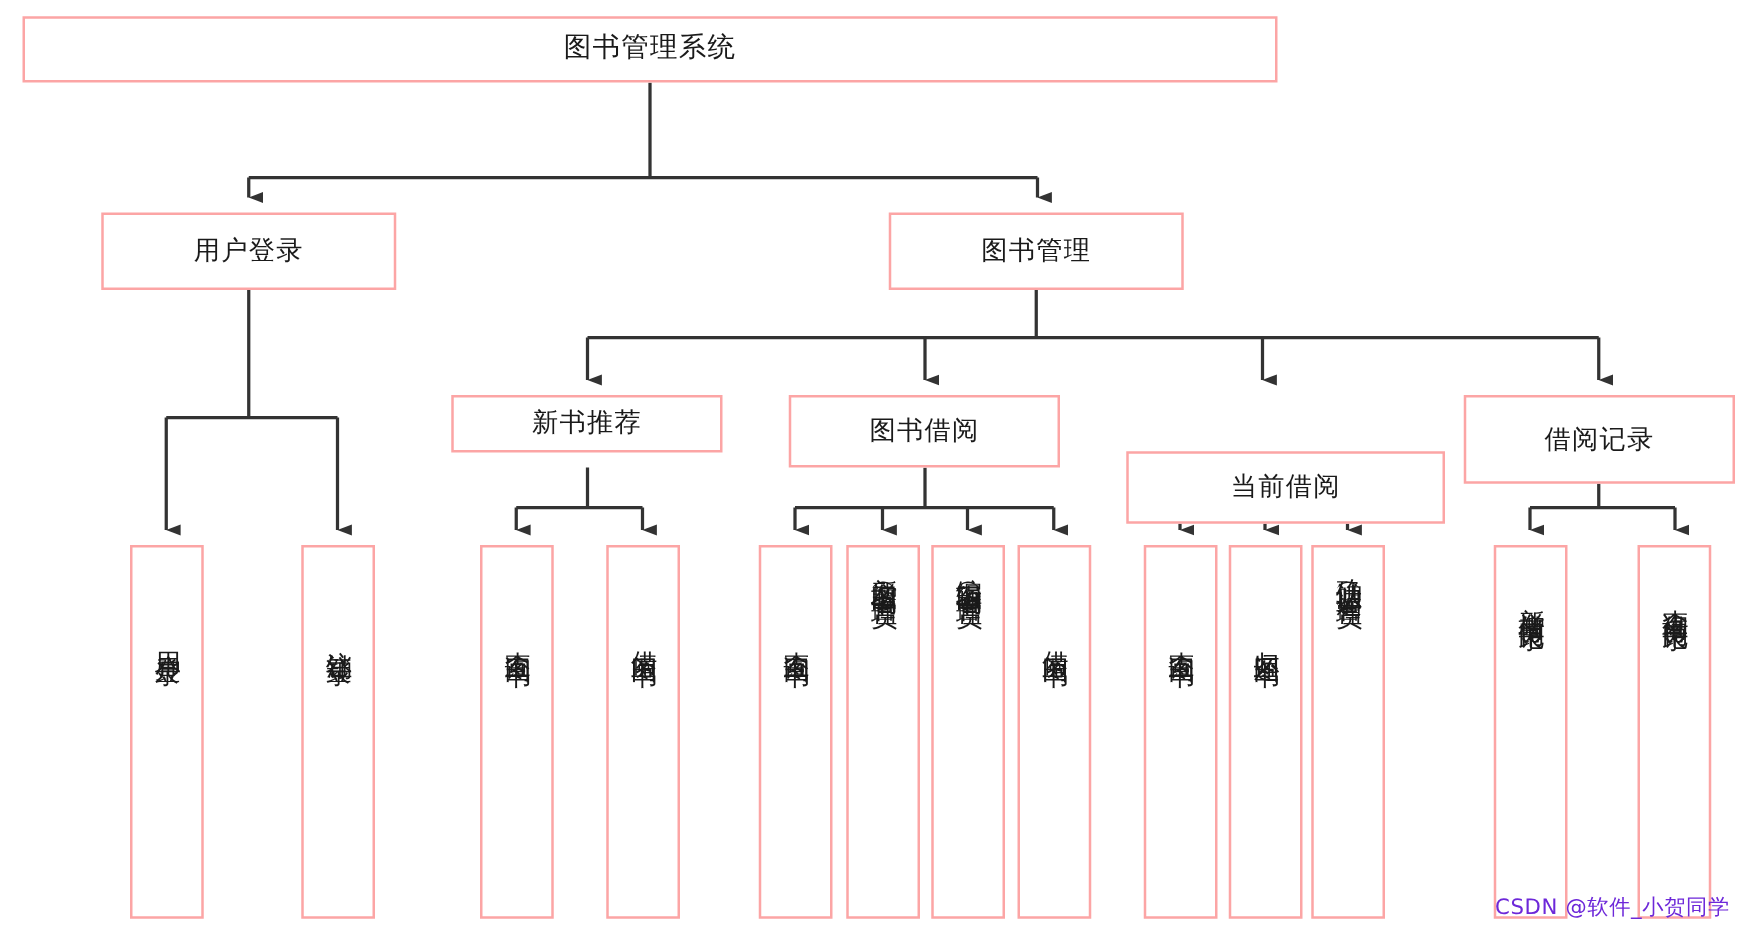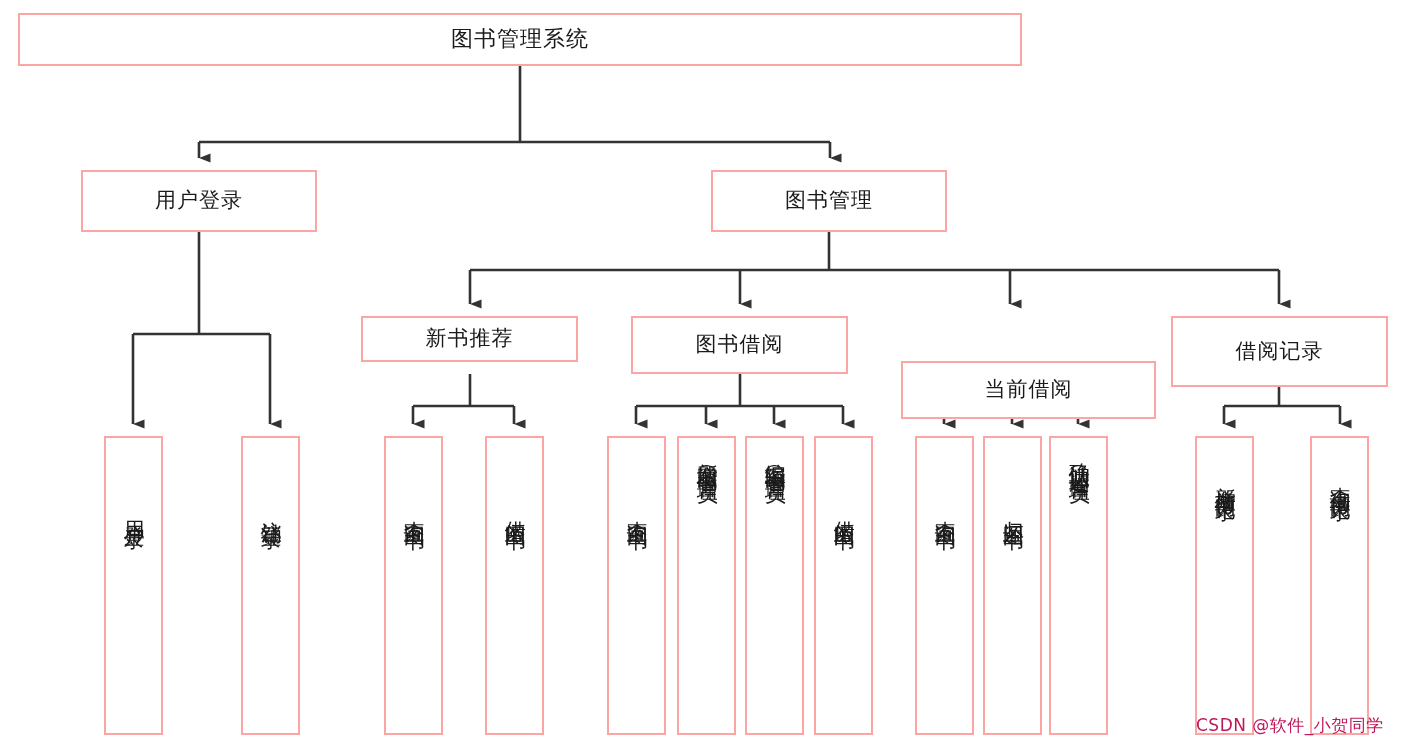--- a/index.html
+++ b/index.html
@@ -61,21 +61,21 @@
     letter-spacing: 3px;
     text-align: left;
     white-space: nowrap;
     color: #1a1a1a;
   }
   .vtext.tall {
     padding-top: 0;
   }
   .watermark {
     position: absolute;
-    color: #be185d;
+    color: #6d28d9;
     font-size: 17px;
     letter-spacing: 0.5px;
     white-space: nowrap;
     z-index: 5;
   }
 </style>
 </head>
 <body>
 
 <div id="canvas">

